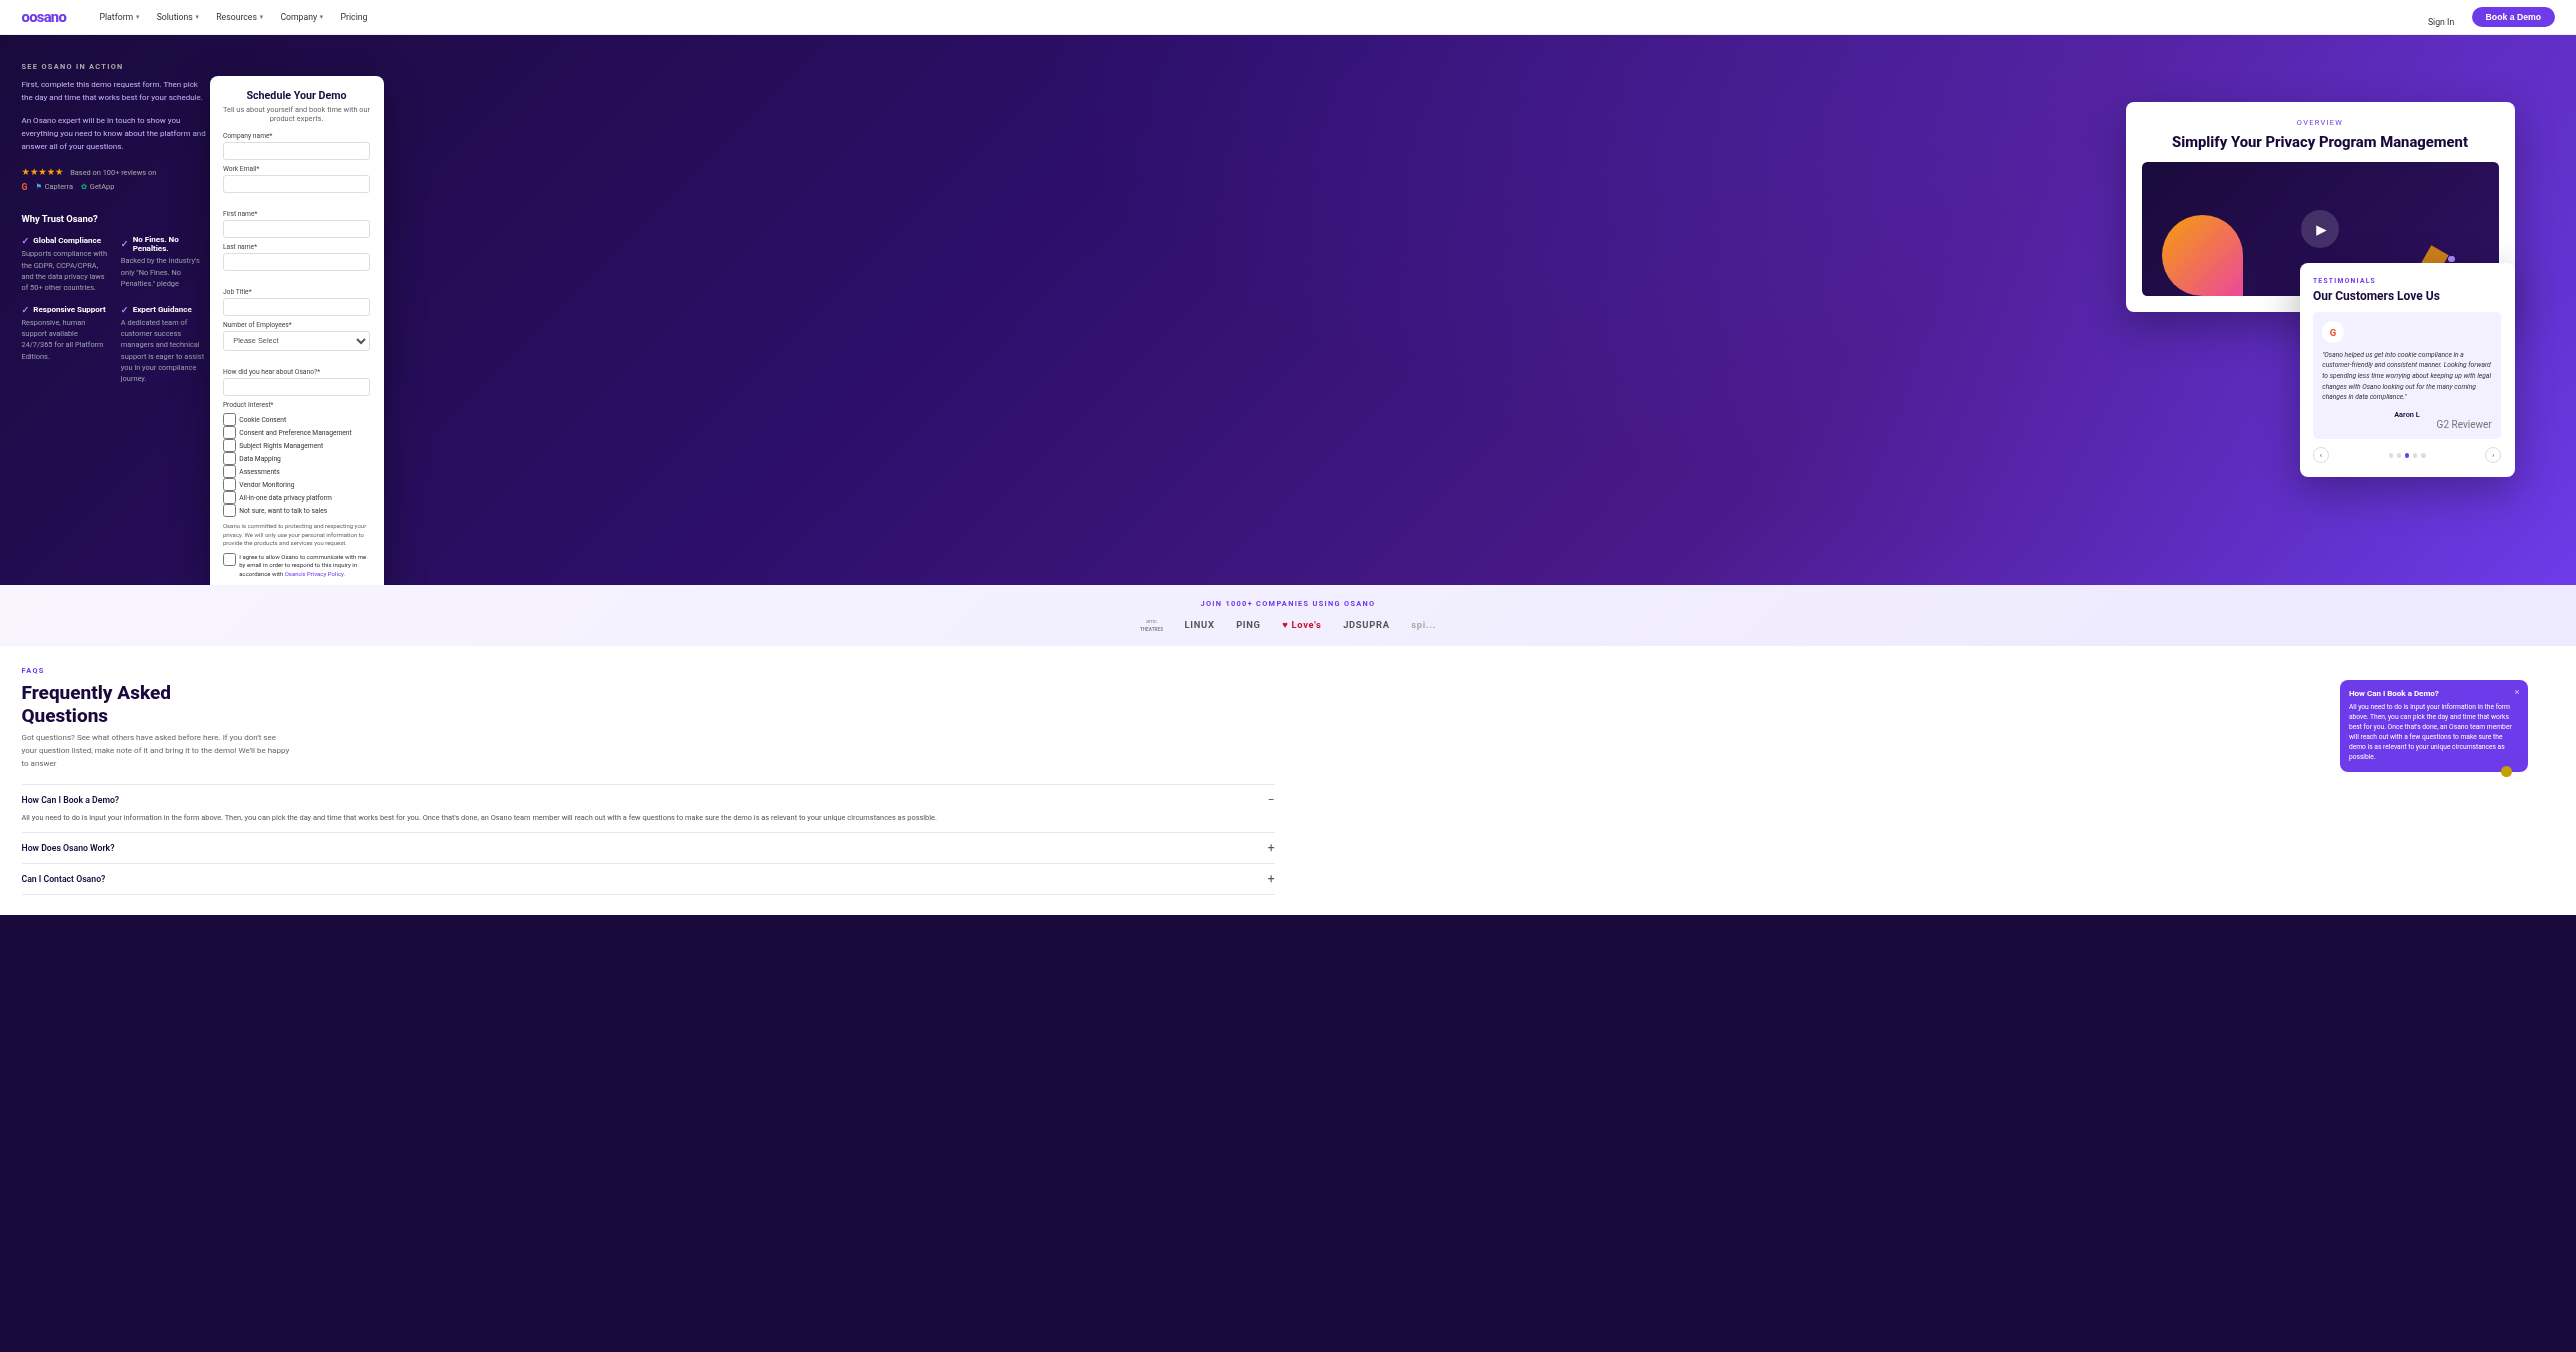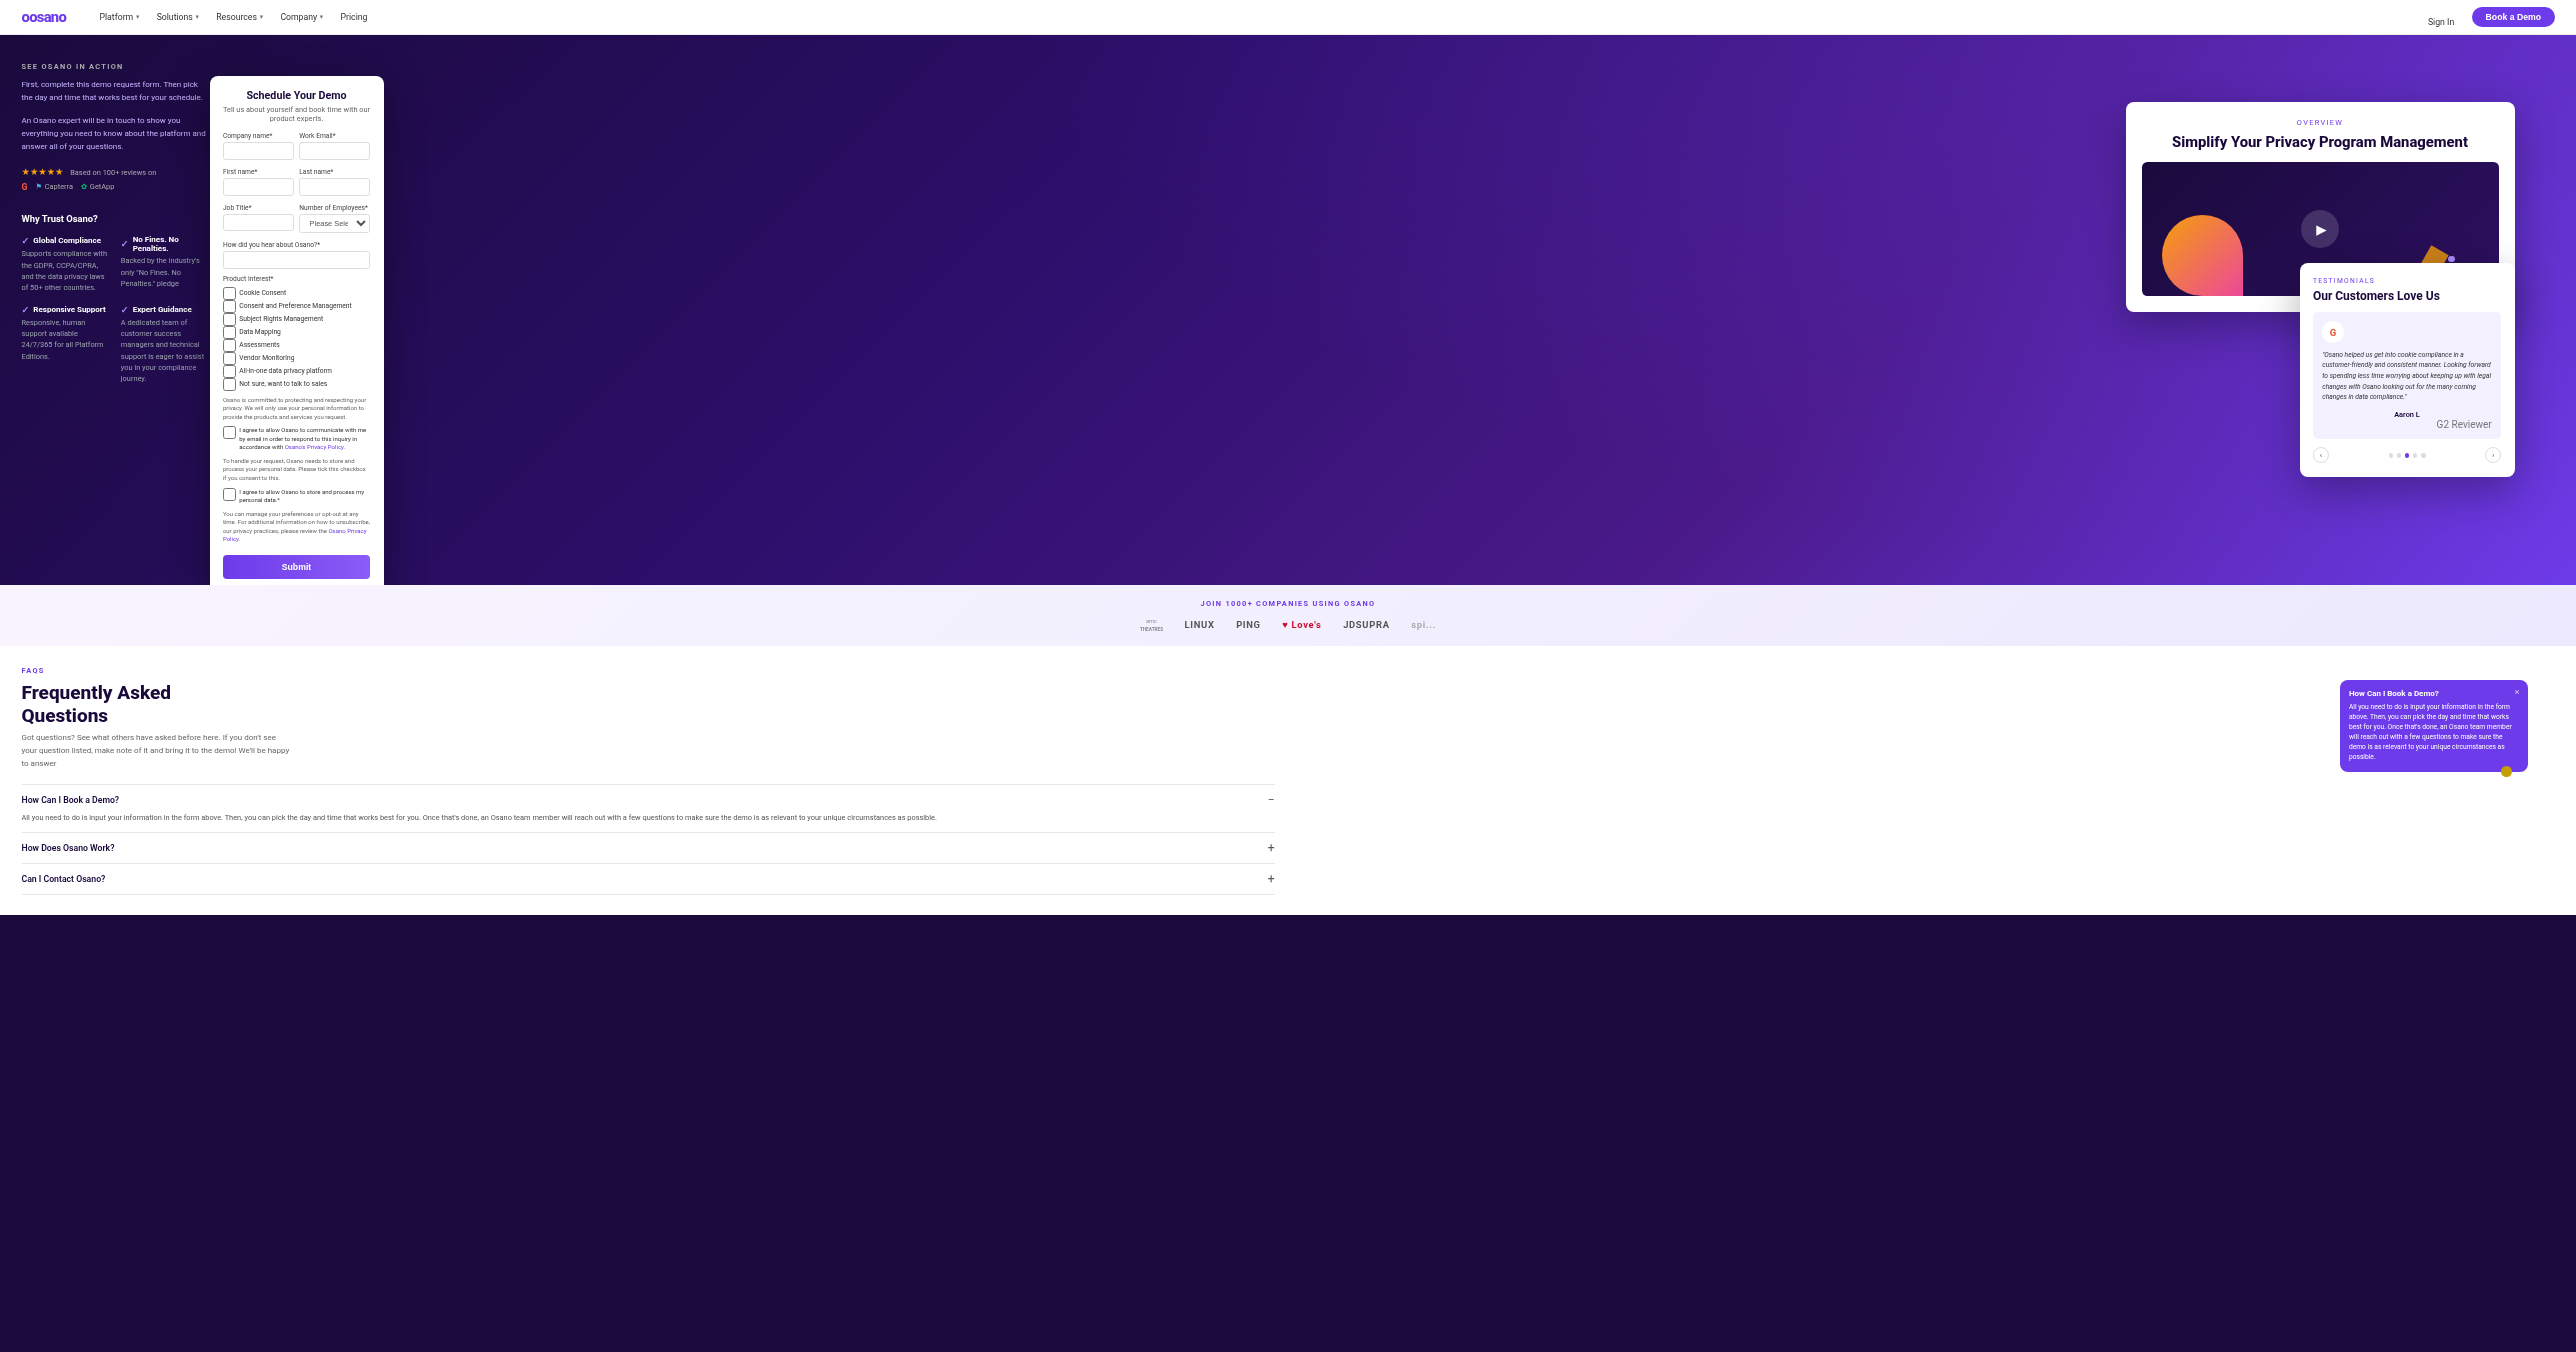--- a/index.html
+++ b/index.html
@@ -166,21 +166,22 @@
     }
     .demo-card-subtitle {
       font-size: 7.4px;
       color: #666;
       text-align: center;
       margin-bottom: 9.4px;
     }
     .form-row {
       display: flex;
       gap: 5.4px;
-      margin-bottom: 8px;
+      margin-bottom: 17px;
+      flex-direction: column;
     }
     .form-group {
       flex: 1;
     }
     .form-label {
       font-size: 6.7px;
       color: #444;
       margin-bottom: 2px;
       display: block;
     }
@@ -333,21 +334,21 @@
       right: 6.7px;
       width: 215px;
       background: #fff;
       border-radius: 8px;
       box-shadow: 0 13.4px 40px rgba(0,0,0,0.3);
       padding: 13.4px;
       z-index: 8;
     }
     .testimonials-eyebrow {
       font-size: 6.7px;
-      font-weight: 400;
+      font-weight: 700;
       color: #6e3bea;
       letter-spacing: 1.3px;
       text-transform: uppercase;
       margin-bottom: 4px;
     }
     .testimonials-title {
       font-size: 12px;
       font-weight: 700;
       color: #1a0a3c;
       margin-bottom: 9.4px;

